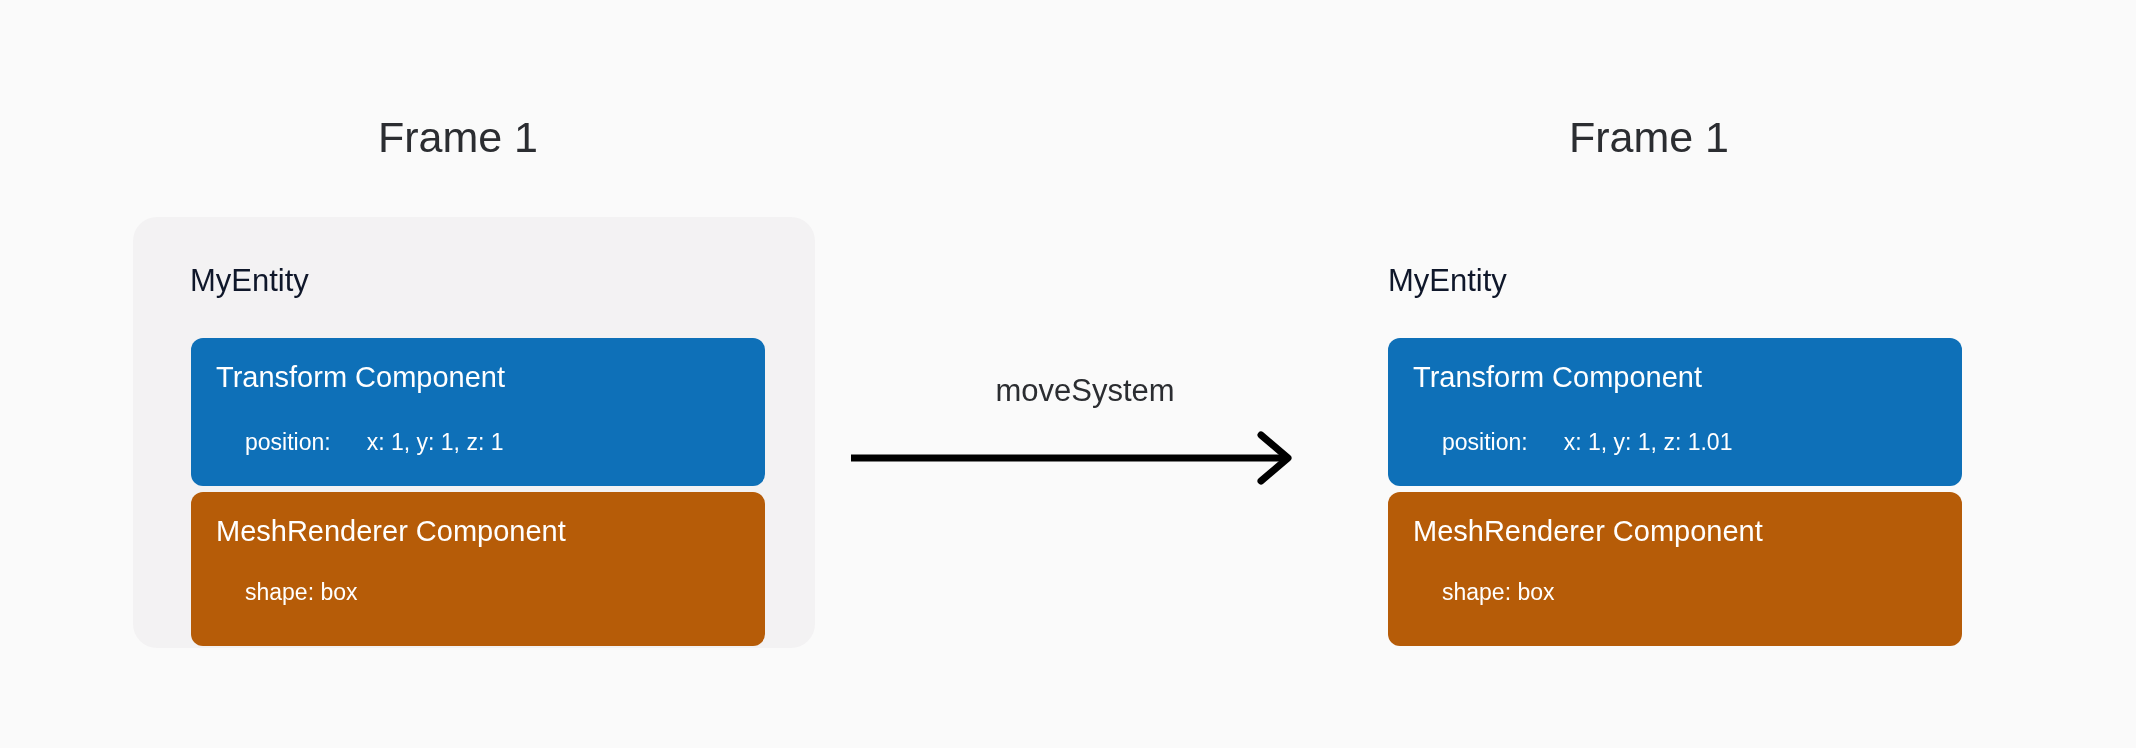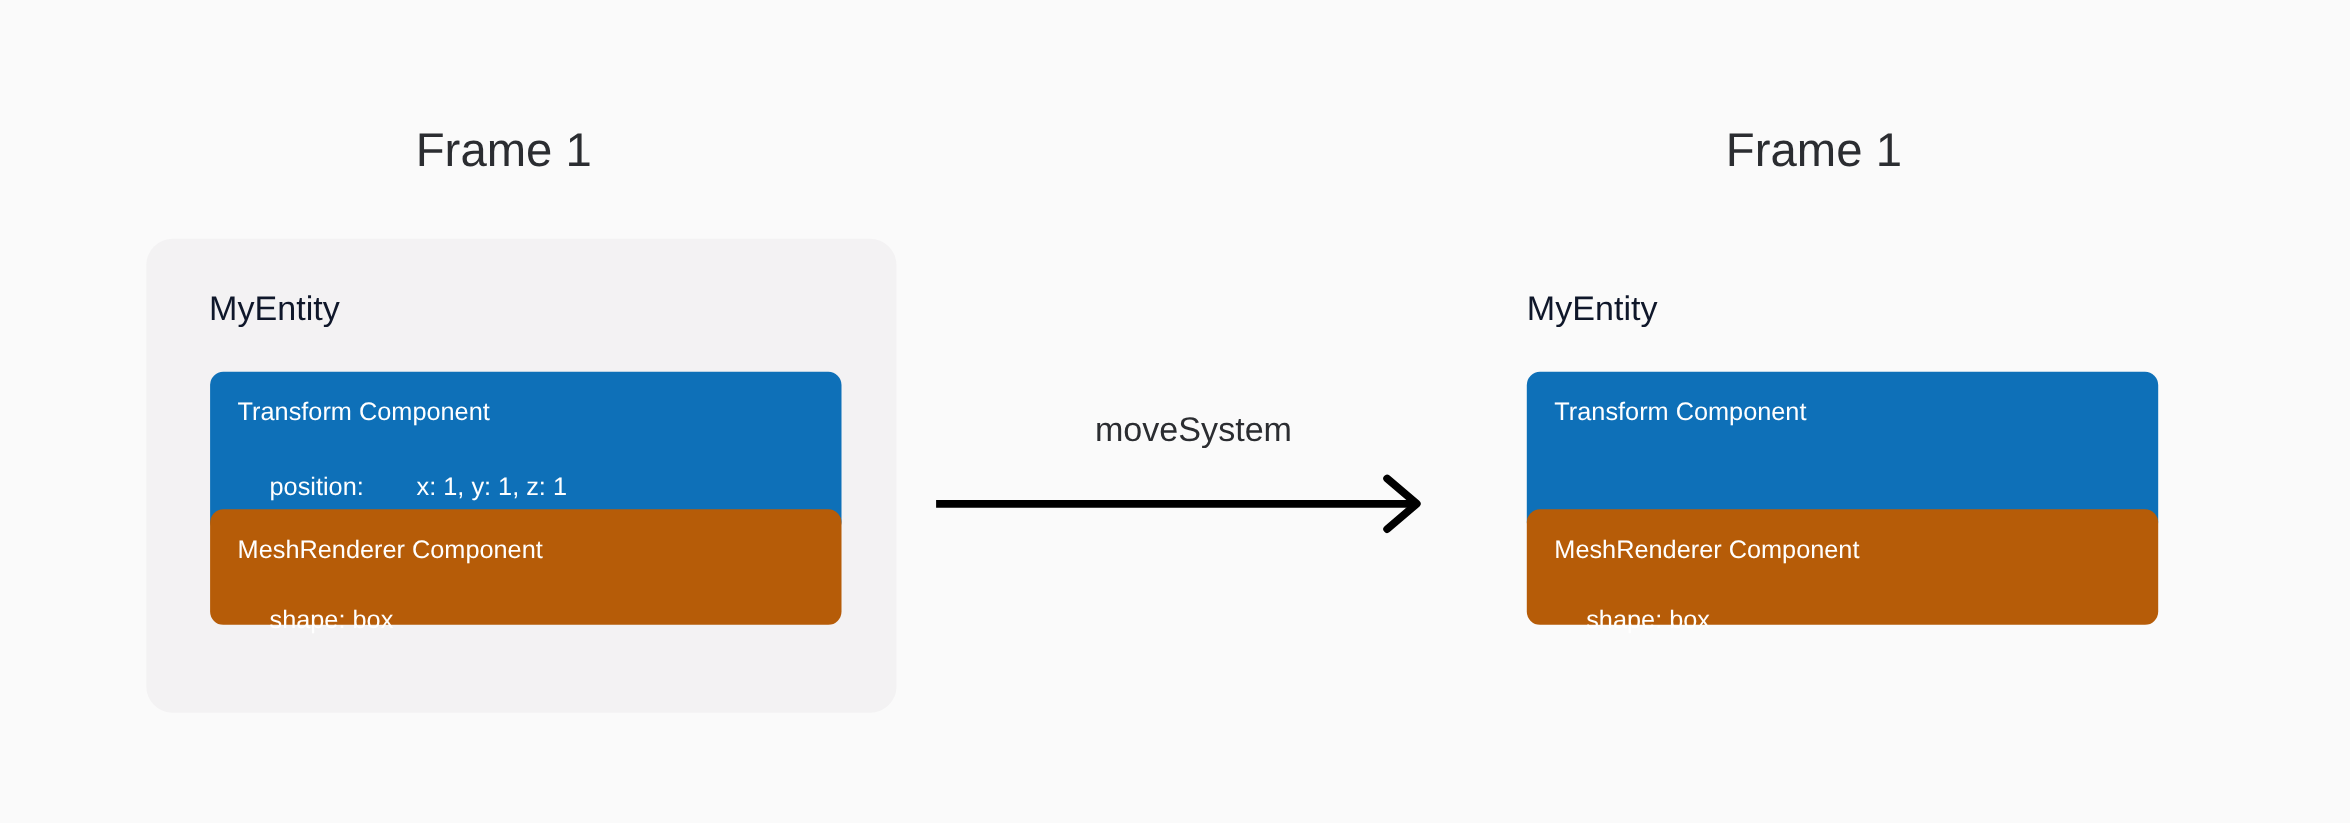--- a/index.html
+++ b/index.html
@@ -38,34 +38,34 @@
   .entity-name.right { left: 1388px; }
 
   .comp {
     width: 574px;
     border-radius: 12px;
     color: #ffffff;
   }
   .comp.col-left  { left: 191px; }
   .comp.col-right { left: 1388px; }
   .comp.transform { top: 338px; height: 148px; background: #0e70b8; }
-  .comp.mesh      { top: 463px; height: 105px; background: #b65c08; }
+  .comp.mesh      { top: 492px; height: 154px; background: #b65c08; }
 
   .comp-title {
     position: absolute; left: 25px; top: 25px;
-    font-size: 23px; line-height: 1;
+    font-size: 29px; line-height: 1;
   }
   .comp-row {
     position: absolute; left: 54px;
     font-size: 23px; line-height: 1;
     white-space: nowrap;
   }
   .comp.transform .comp-row { top: 93px; }
   .comp.mesh      .comp-row { top: 89px; }
-  .prop-value { margin-left: 48px; }
+  .prop-value { margin-left: 36px; }
 
   .arrow-label {
     left: 935px; top: 372px; width: 300px;
     text-align: center;
     font-size: 31px; line-height: 1.2;
     color: #2b2d31;
   }
   .arrow-svg { left: 840px; top: 420px; }
 </style>
 </head>
@@ -97,20 +97,23 @@
   <line x1="11" y1="38" x2="443" y2="38" stroke="#000000" stroke-width="7"></line>
   <polyline points="421,15 448,38 421,61" fill="none" stroke="#000000" stroke-width="7" stroke-linecap="round" stroke-linejoin="round"></polyline>
 </svg>
 
 <div class="abs frame-title f2">Frame 1</div>
 
 <div class="abs entity-name right">MyEntity</div>
 
 <div class="abs comp col-right transform" style="background-color: rgb(14, 112, 184);">
   <div class="comp-title">Transform Component</div>
+  <div class="comp-row">
+    <span>position:</span><span class="prop-value">x: 1, y: 1, z: 1.01</span>
+  </div>
 </div>
 
 <div class="abs comp col-right mesh" style="background-color: rgb(182, 92, 8);">
   <div class="comp-title">MeshRenderer Component</div>
   <div class="comp-row">
     <span>shape: box</span>
   </div>
 </div>
 
 </body></html>

